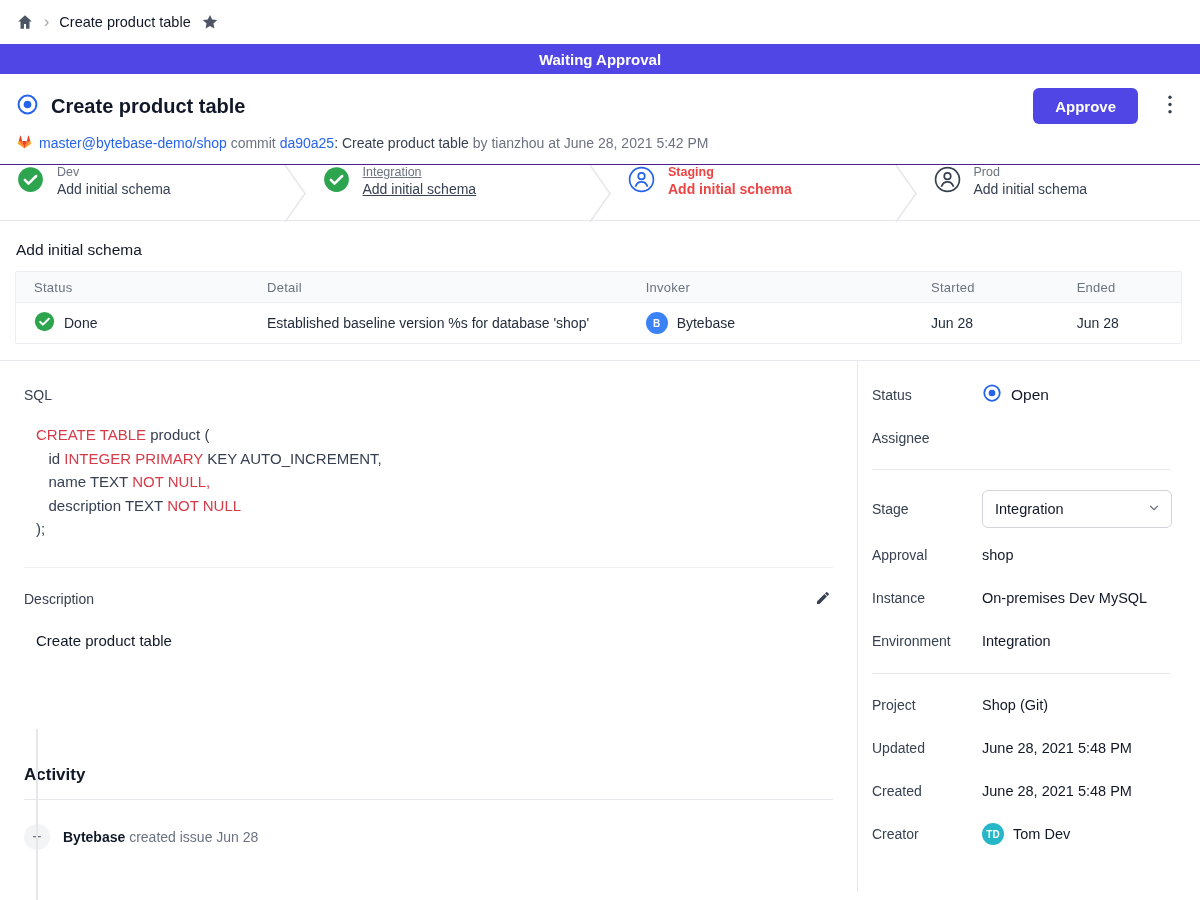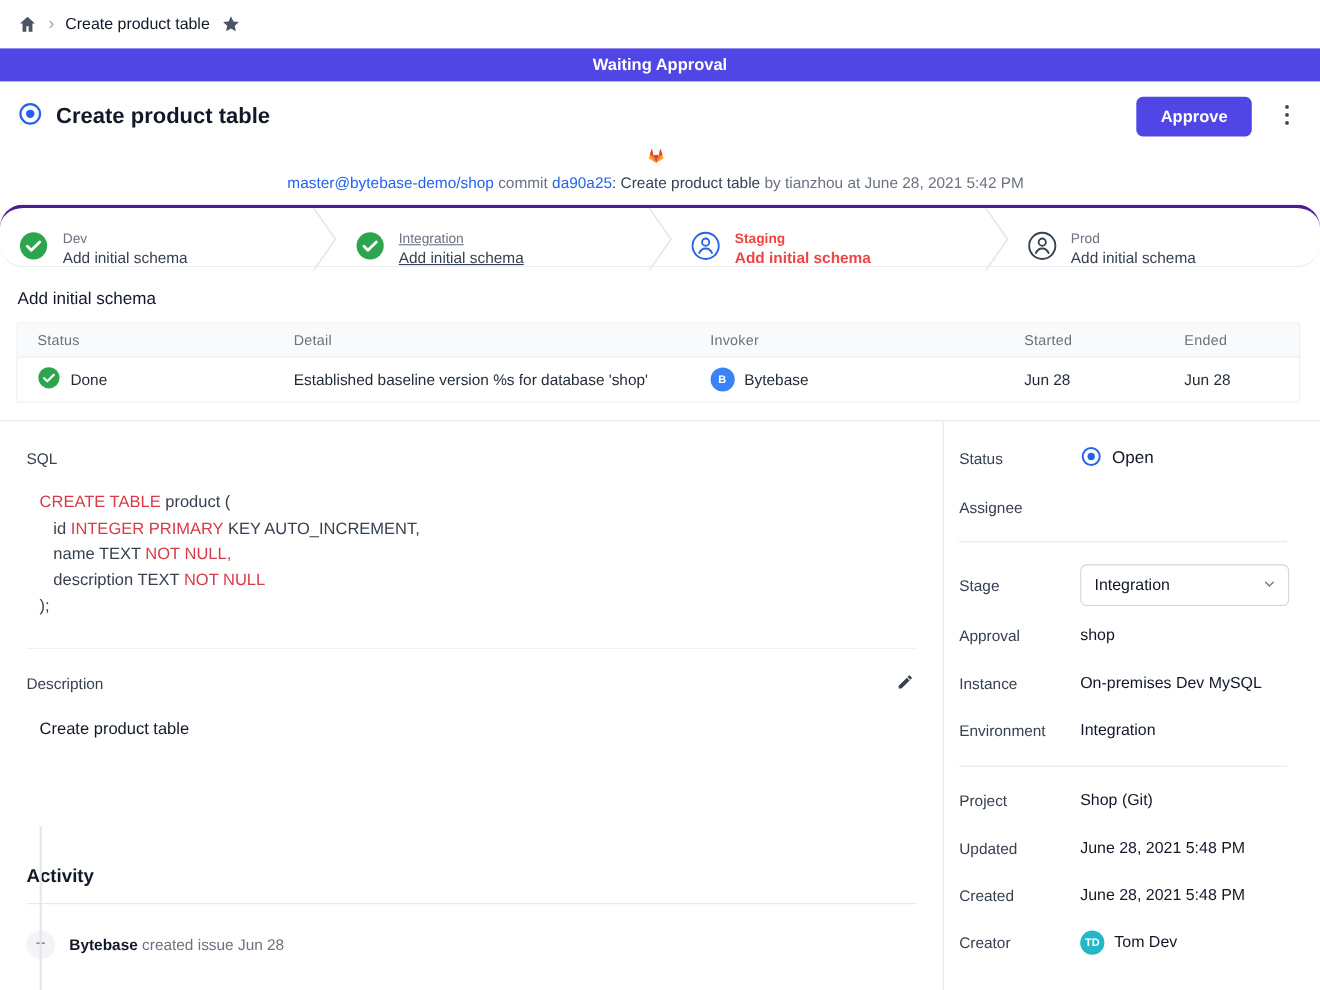--- a/index.html
+++ b/index.html
@@ -20,27 +20,27 @@
   .issue-header { padding:14px 24px 12px 16px; }
   .title-row { display:flex; align-items:center; gap:12px; }
   .title-row h1 { font-size:20px; font-weight:700; color:#111827; }
   .title-row .spacer { flex:1; }
   .approve-btn { background:#4f46e5; color:#fff; border:none; border-radius:6px;
     height:36px; padding:0 22px; font-size:15px; font-weight:700; cursor:pointer;
     font-family:"Liberation Sans", sans-serif; }
   .dots-btn { margin-left:14px; background:none; border:none; cursor:pointer; padding:4px; }
   .meta-line { margin:12px 0 0 0; font-size:14px; color:#6b7280; }
   .meta-line .dark { color:#374151; font-weight:600; }
-  .commit-line { margin-top:9px; font-size:14px; color:#6b7280; display:flex; align-items:center; gap:6px;flex-direction:column; }
+  .commit-line { margin-top:9px; font-size:14px; color:#6b7280; display:flex; align-items:center; gap:6px; }
   .commit-line .link { color:#2563eb; }
   .commit-line .msg { color:#374151; }
 
   
-  .pipeline { height:57px; border-top:3px solid #4c1d95; border-bottom:1px solid #e5e7eb;
-    display:flex; align-items:flex-end;border-radius:21px; }
+  .pipeline { height:57px; border-top:1px solid #4c1d95; border-bottom:1px solid #e5e7eb;
+    display:flex; align-items:flex-start; }
   .stage { flex:1; display:flex; align-items:center; gap:13px; padding-left:17px; }
   .stage .txt .env { font-size:12.5px; color:#6b7280; margin-bottom:2px; }
   .stage .txt .task { font-size:14px; color:#374151; }
   .stage.underlined .env, .stage.underlined .task { text-decoration:underline; }
   .stage.active .env, .stage.active .task { color:#ef4444; font-weight:700; }
   .stage-sep { flex:none; align-self:stretch; }
 
   
   .task-section { padding:14px 18px 16px 15px; }
   .task-title { font-size:15.5px; color:#111827; margin:6px 0 12px 1px; }

